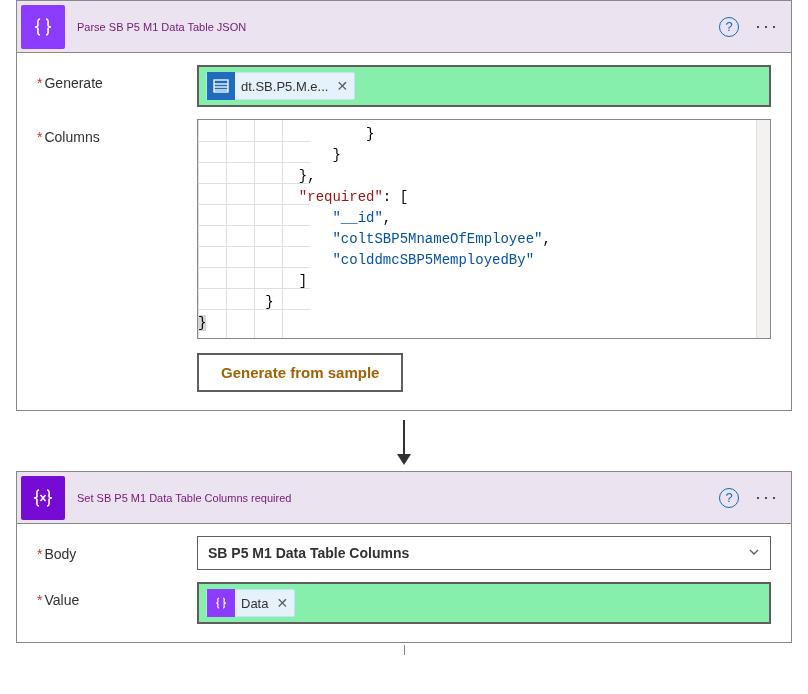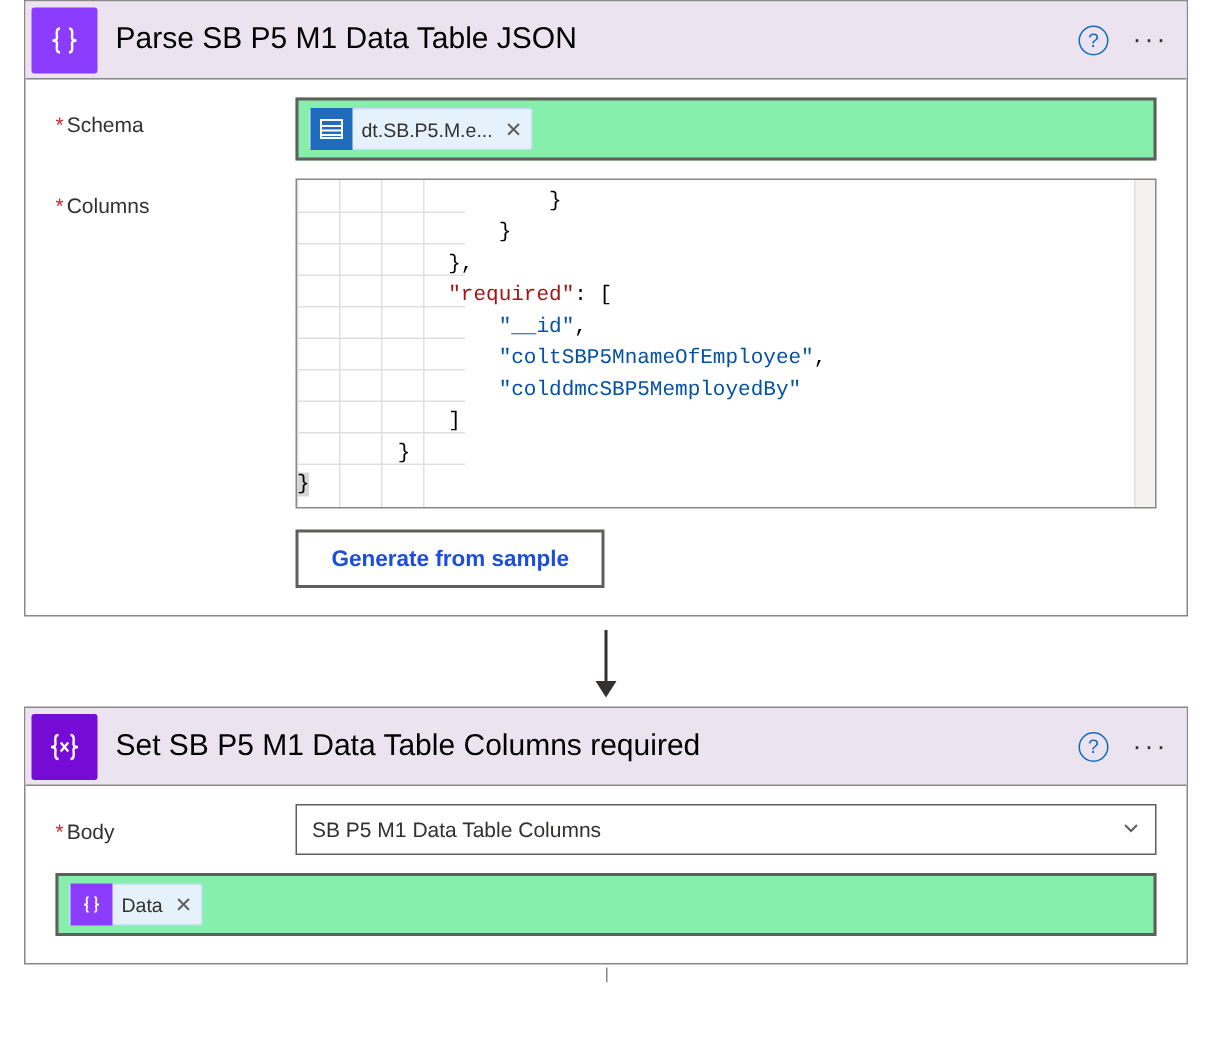--- a/index.html
+++ b/index.html
@@ -35,22 +35,22 @@
     display: flex;
     align-items: center;
     justify-content: center;
     border-radius: 2px;
   }
   .card-icon.parse { background: #8c3cff; }
   .card-icon.var  { background: #770bd6; }
   .card-icon svg  { width: 24px; height: 24px; }
   .card-title {
     flex: 1;
-    font-size: 20px;
-    color: #000000;
+    font-size: 11px;
+    color: #701a75;
   }
   .help-icon {
     width: 20px; height: 20px;
     border: 1.5px solid #0f6cbd;
     color: #0f6cbd;
     border-radius: 50%;
     display: flex;
     align-items: center;
     justify-content: center;
     font-size: 13px;
@@ -168,30 +168,31 @@
   .gen-row {
     margin-top: 14px;
   }
   .gen-btn {
     border: 2px solid #605e5c;
     background: #fff;
     padding: 9px 22px;
     font-size: 15px;
     font-weight: 600;
     cursor: pointer;
-    color: #1d4ed8;
+    color: #a16207;
   }
   .select-input {
     border: 1px solid #605e5c;
     height: 34px;
     display: flex;
     align-items: center;
     padding: 0 10px;
     justify-content: space-between;
     background: #fff;
+    font-weight: bold;
   }
   .chev { color: #605e5c; }
   .connector {
     display: flex;
     flex-direction: column;
     align-items: center;
     height: 58px;
     justify-content: center;
   }
   .arrow-stem {
@@ -226,21 +227,21 @@
         </svg>
       </div>
       <div class="card-title">Parse SB P5 M1 Data Table JSON</div>
       <div class="help-icon">?</div>
       <div class="more-icon">···</div>
     </div>
     <div class="card-body">
 
       <div class="field-row">
         <div class="field-label">
-          <span class="req">*</span><span>Schema</span>
+          <span class="req">*</span><span>Generate</span>
         </div>
         <div class="field-input">
           <div class="token-input">
             <div class="token-pill">
               <span class="pill-icon blue">
                 <svg width="16" height="16" viewBox="0 0 16 16">
                   <rect x="1" y="2" width="14" height="12" fill="none" stroke="#fff" stroke-width="1.3"></rect>
                   <line x1="1" y1="6" x2="15" y2="6" stroke="#fff" stroke-width="1.3"></line>
                   <line x1="1" y1="9" x2="15" y2="9" stroke="#fff" stroke-width="1.3"></line>
                   <line x1="1" y1="12" x2="15" y2="12" stroke="#fff" stroke-width="1.3"></line>
@@ -327,20 +328,23 @@
             <span class="chev">
               <svg width="12" height="12" viewBox="0 0 12 12">
                   <path d="M2 4 L6 8 L10 4" fill="none" stroke="#605e5c" stroke-width="1.3"></path>
                 </svg>
             </span>
           </div>
         </div>
       </div>
 
       <div class="field-row">
+        <div class="field-label">
+          <span class="req">*</span><span>Value</span>
+        </div>
         <div class="field-input">
           <div class="token-input">
             <div class="token-pill">
               <span class="pill-icon purple">
                 <svg width="16" height="16" viewBox="0 0 16 16" fill="none" stroke="#fff" stroke-width="1.2">
                   <path d="M6 3 C4 3 5 6 5 7 C5 8 3 8 3 8 C3 8 5 8 5 9 C5 10 4 13 6 13"></path>
                   <path d="M10 3 C12 3 11 6 11 7 C11 8 13 8 13 8 C13 8 11 8 11 9 C11 10 12 13 10 13"></path>
                 </svg>
               </span>
               <span class="pill-text">Data</span>

